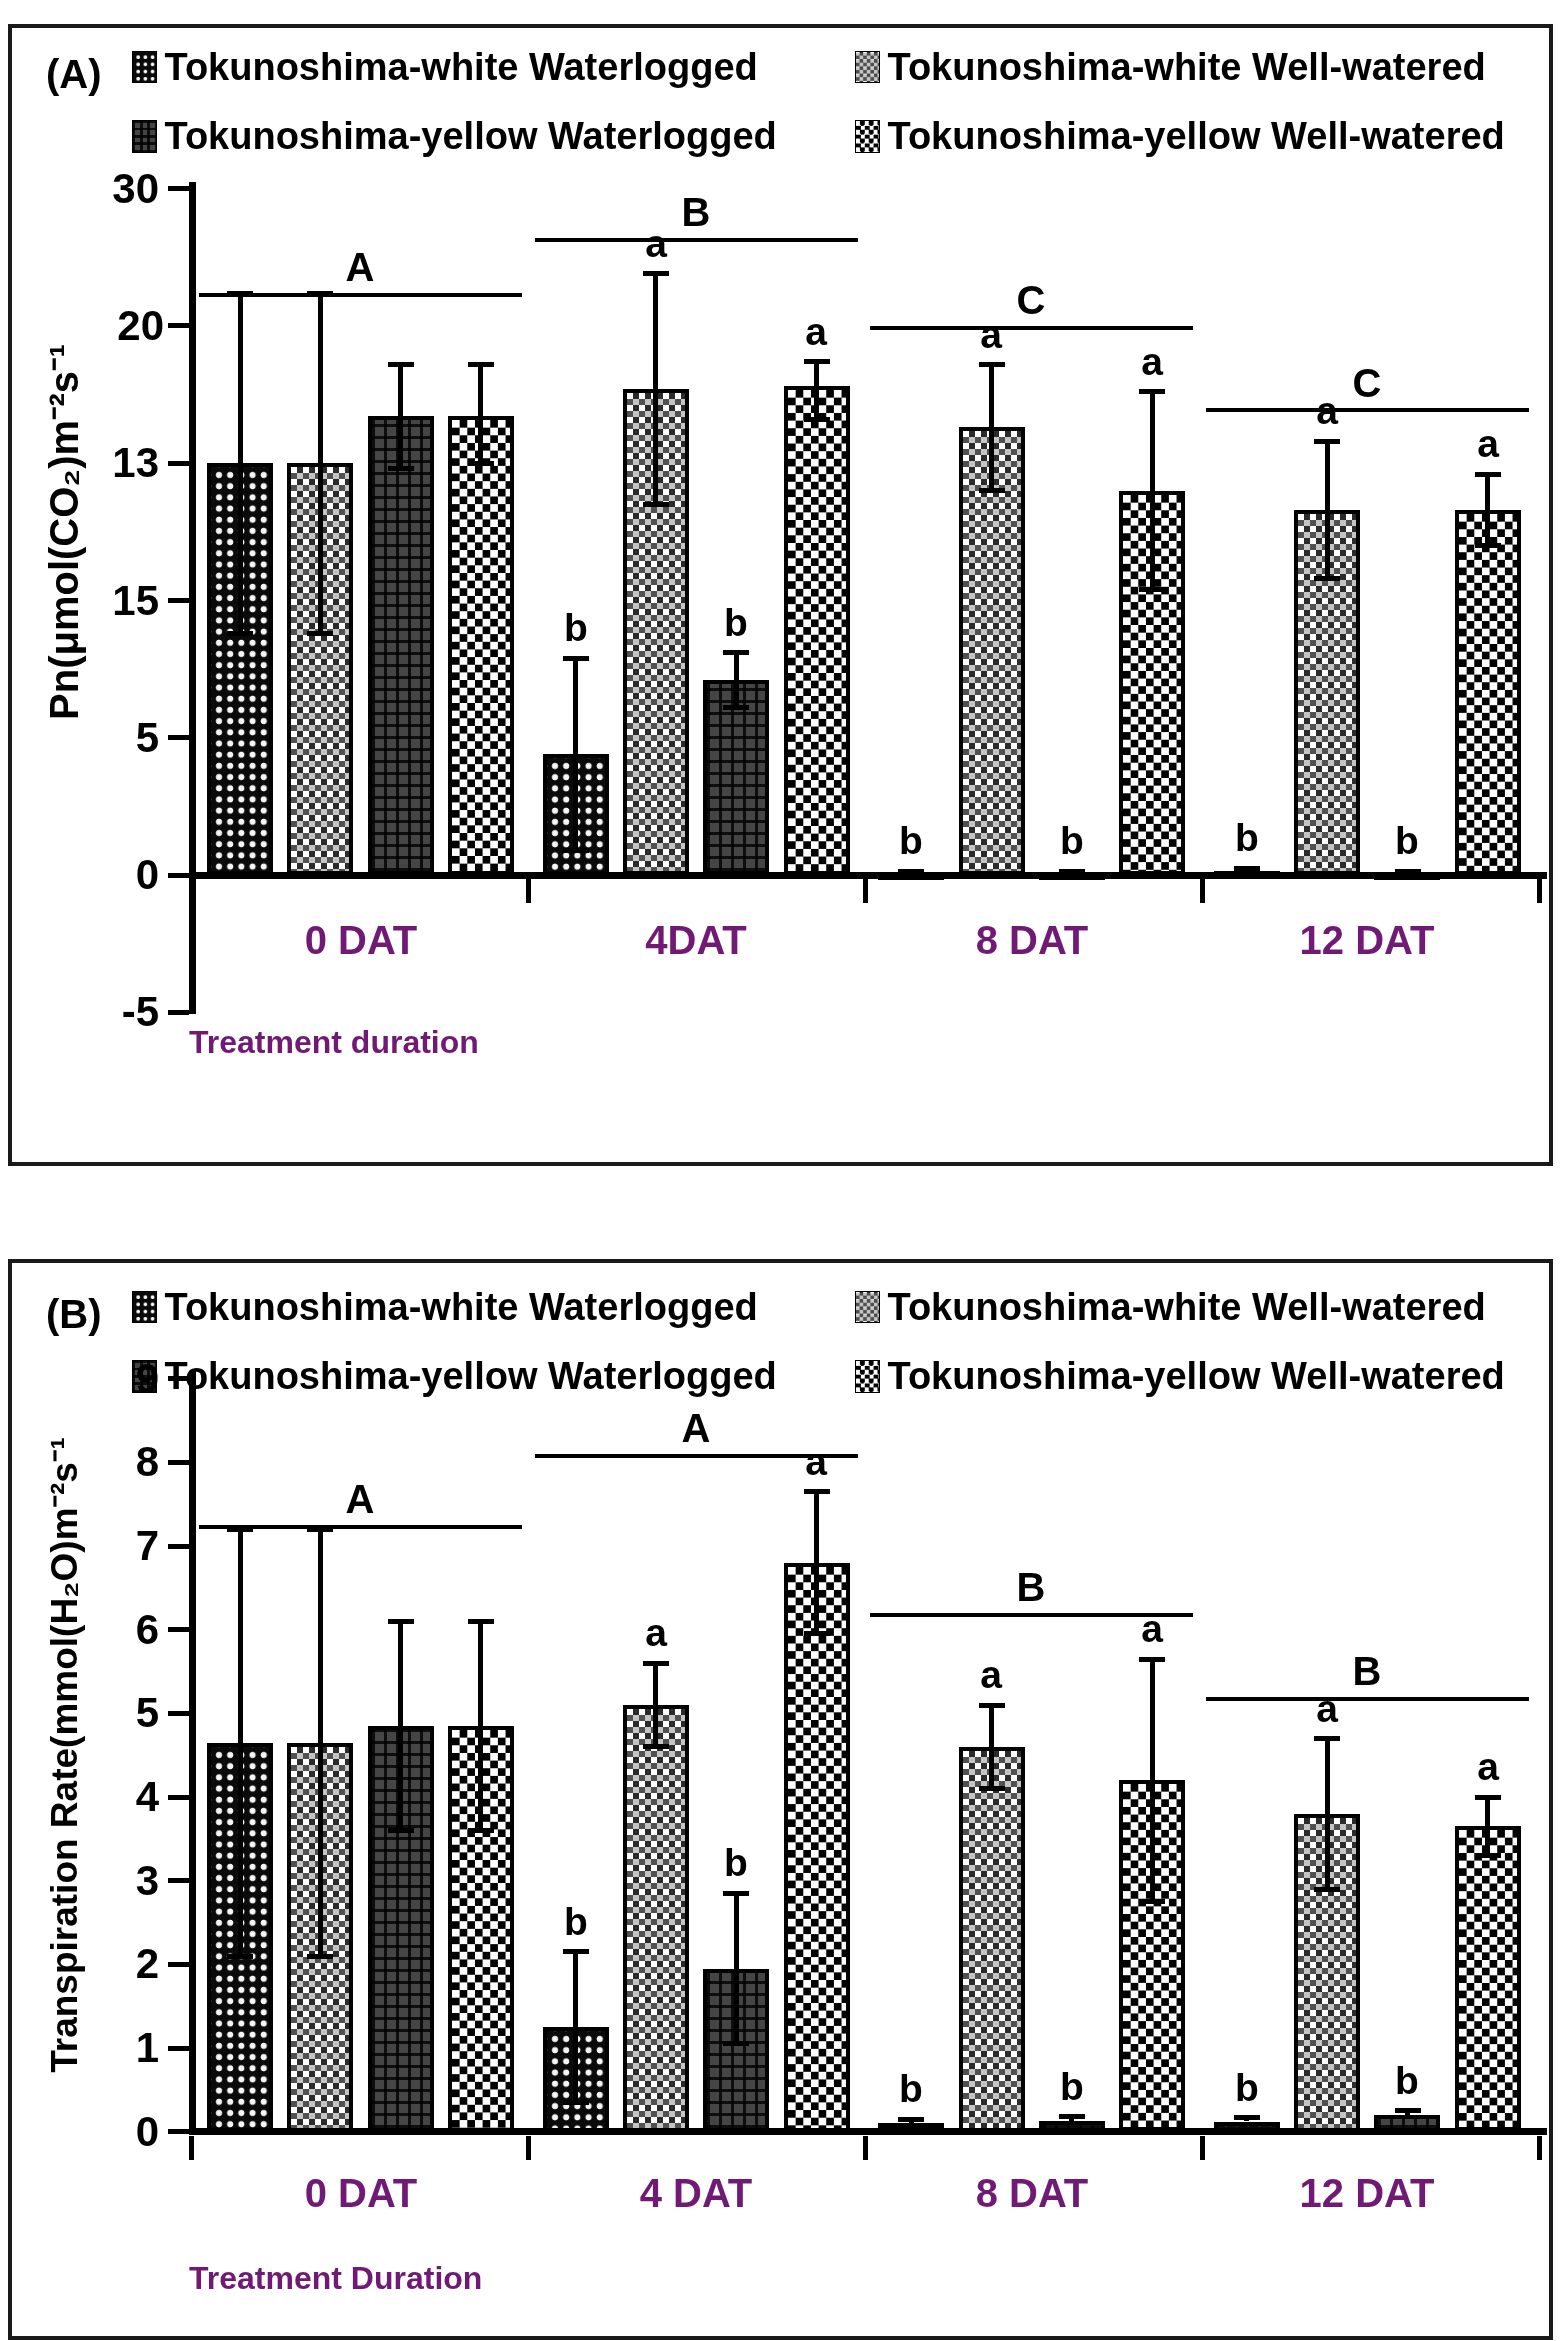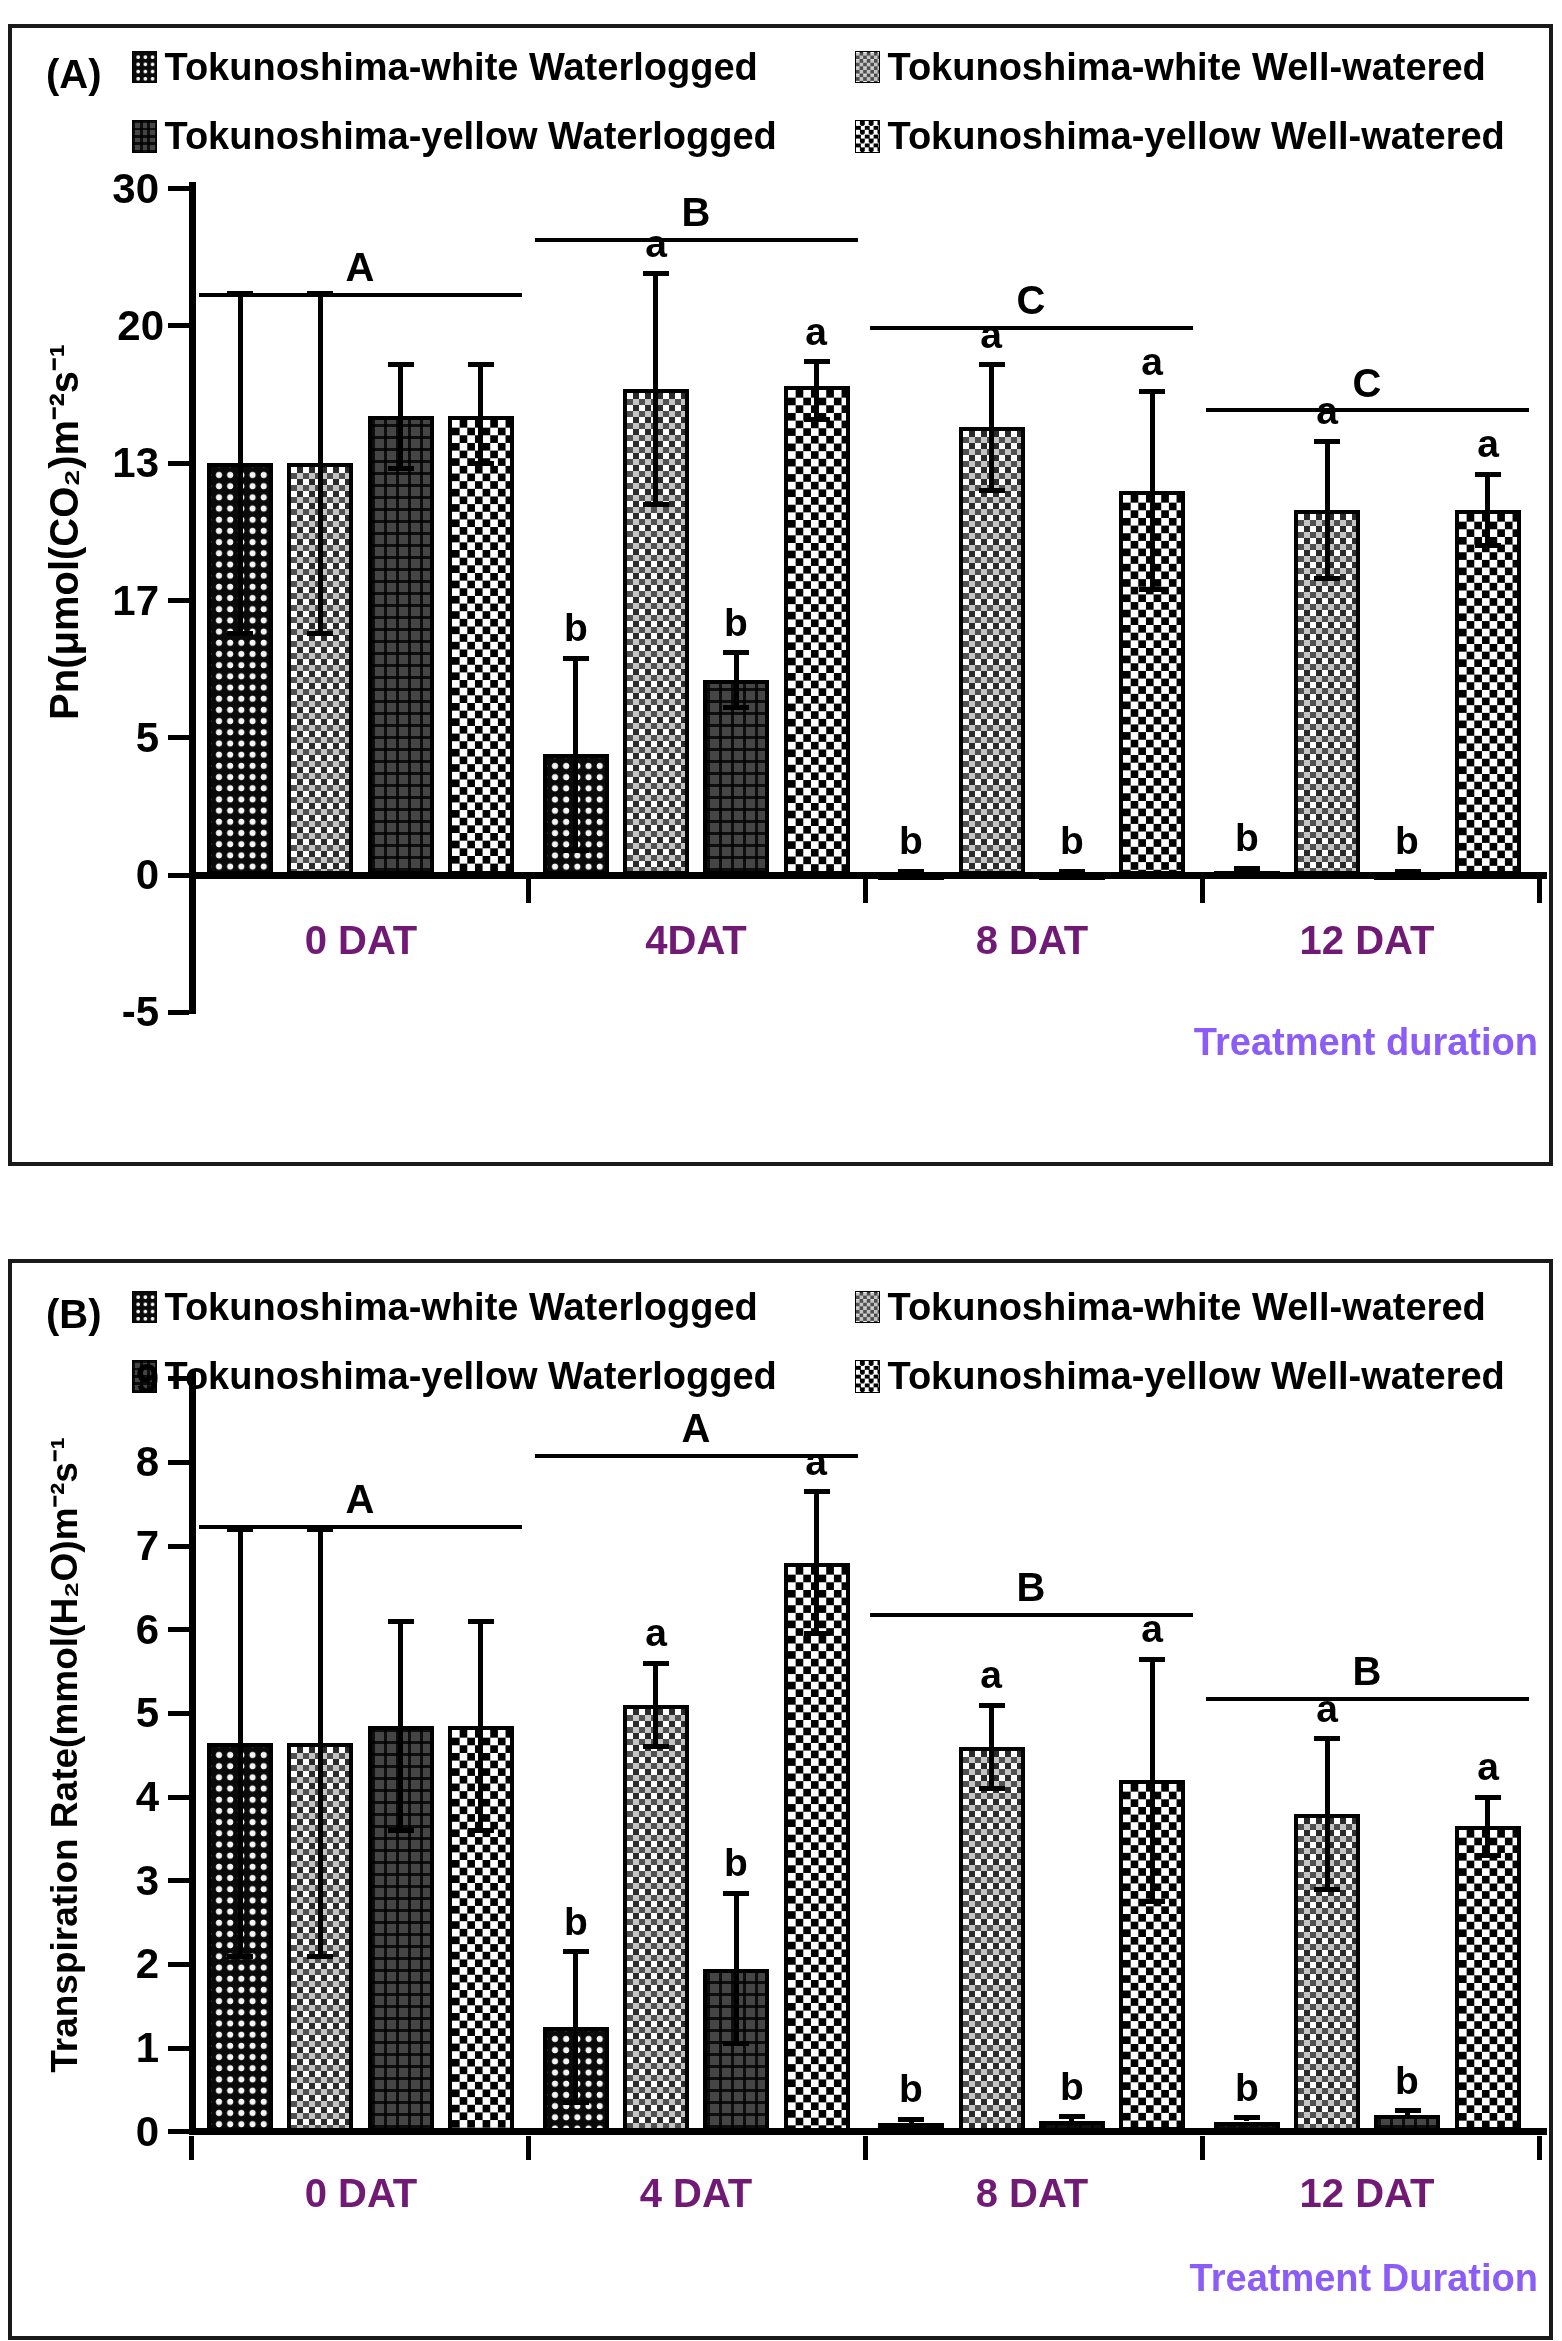--- a/index.html
+++ b/index.html
@@ -6,21 +6,21 @@
   body{width:1562px;height:2342px;position:relative;font-family:"Liberation Sans",sans-serif;}
   .panel{position:absolute;left:8px;width:1545px;border:4.8px solid #1a1a1a;background:#fff;box-sizing:border-box;}
   .abs{position:absolute;}
   .panel-tag{font-size:40px;font-weight:700;color:#000;}
   .legend-label{font-size:38px;font-weight:700;color:#000;white-space:nowrap;}
   .legend-swatch{width:22.5px;height:30.5px;display:inline-block;border:1.6px solid #000;}
   .legend-item{display:flex;align-items:center;gap:8px;position:absolute;}
   .y-axis,.x-axis,.y-tick,.x-tick,.err-line,.err-cap,.bracket-line{background:#000;position:absolute;}
   .y-tick-label{position:absolute;font-size:42px;font-weight:700;color:#000;text-align:right;width:120px;line-height:42px;}
   .x-cat-label{position:absolute;font-size:40px;font-weight:700;color:#701a75;text-align:center;line-height:43px;}
-  .axis-title-x{position:absolute;font-size:38px;font-weight:700;color:#8b5cf6;text-align:right;line-height:45px;}
+  .axis-title-x{position:absolute;font-size:32px;font-weight:700;color:#701a75;text-align:left;line-height:45px;}
   .axis-title-y{position:absolute;font-weight:700;color:#000;white-space:nowrap;transform:translate(-50%,-50%) rotate(-90deg);}
   .bar{position:absolute;border:4px solid #000;box-sizing:border-box;}
   .sig-letter{position:absolute;font-size:39px;font-weight:700;color:#000;text-align:center;width:64px;line-height:40px;}
   .bracket-label{position:absolute;font-size:40px;font-weight:700;color:#000;text-align:center;width:96px;line-height:42px;}
 
   
   .pat-white-waterlogged{
     background-color:#0a0a0a;
     background-image:radial-gradient(circle,#f5f5f5 2.7px,rgba(0,0,0,0) 3.5px);
     background-size:11.2px 11.2px;background-position:2.4px 2.4px;
@@ -75,21 +75,21 @@
       </div>
       <div class="y-axis" style="left: 177px; top: 154px; width: 7.2px; height: 832px;"></div>
       <div class="x-axis" style="left: 177px; top: 844px; width: 1358px; height: 7.2px;"></div>
       <div class="y-tick" style="left: 156px; top: 982px; width: 21px; height: 4.8px;"></div>
       <div class="y-tick-label" style="left: 27px; top: 963px;">-5</div>
       <div class="y-tick" style="left: 156px; top: 845px; width: 21px; height: 4.8px;"></div>
       <div class="y-tick-label" style="left: 27px; top: 826px;">0</div>
       <div class="y-tick" style="left: 156px; top: 707px; width: 21px; height: 4.8px;"></div>
       <div class="y-tick-label" style="left: 27px; top: 689px;">5</div>
       <div class="y-tick" style="left: 156px; top: 570px; width: 21px; height: 4.8px;"></div>
-      <div class="y-tick-label" style="left: 27px; top: 552px;">17</div>
+      <div class="y-tick-label" style="left: 27px; top: 552px;">15</div>
       <div class="y-tick" style="left: 156px; top: 433px; width: 21px; height: 4.8px;"></div>
       <div class="y-tick-label" style="left: 27px; top: 414px;">13</div>
       <div class="y-tick" style="left: 156px; top: 295px; width: 21px; height: 4.8px;"></div>
       <div class="y-tick-label" style="left: 32px; top: 277px;">20</div>
       <div class="y-tick" style="left: 156px; top: 158px; width: 21px; height: 4.8px;"></div>
       <div class="y-tick-label" style="left: 27px; top: 140px;">30</div>
       <div class="x-tick" style="left: 177px; top: 851px; width: 4.8px; height: 24px;"></div>
       <div class="x-tick" style="left: 514px; top: 851px; width: 4.8px; height: 24px;"></div>
       <div class="x-tick" style="left: 851px; top: 851px; width: 4.8px; height: 24px;"></div>
       <div class="x-tick" style="left: 1188px; top: 851px; width: 4.8px; height: 24px;"></div>

